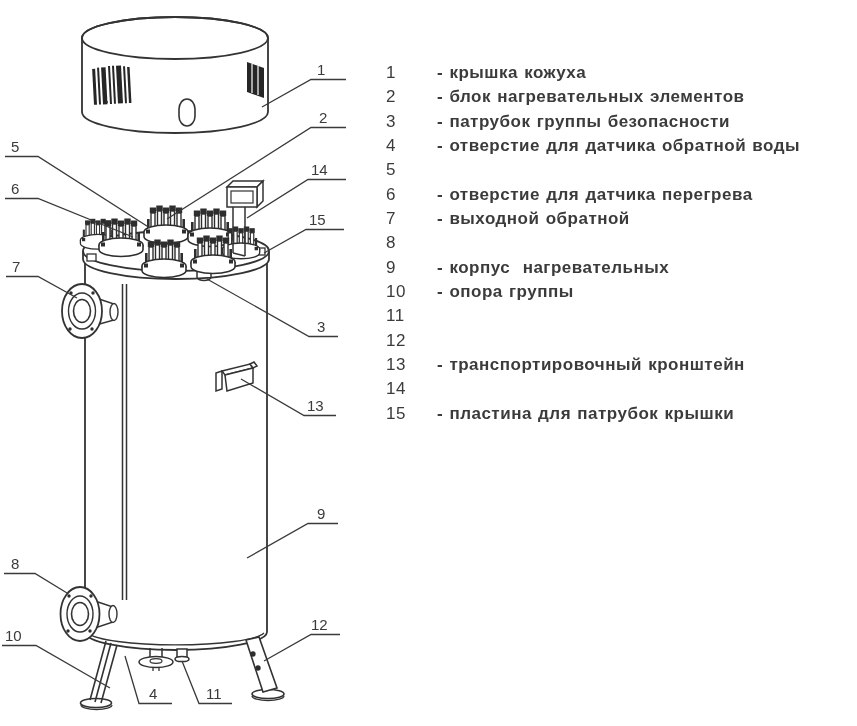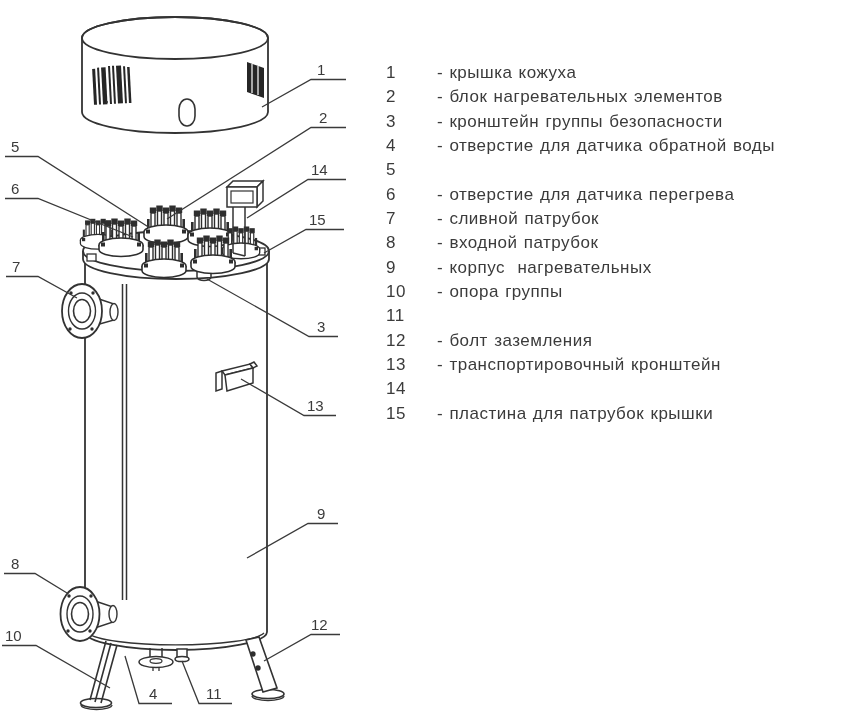--- a/index.html
+++ b/index.html
@@ -7,21 +7,21 @@
     position:relative;width:857px;height:726px;background:#fff;overflow:hidden;
     font-family:"Liberation Sans", sans-serif;color:#3b3b3b;
   }
   .drawing{position:absolute;left:0;top:0;}
   .legend{
     position:absolute;left:386px;top:61px;
     font-size:17px;letter-spacing:0.5px;word-spacing:1px;color:#3b3b3b;
   }
   .legend-row{display:flex;height:24.35px;line-height:24.35px;white-space:pre;}
   .legend-num{display:inline-block;width:51px;flex:0 0 51px;}
-  .legend-text{display:inline-block;white-space:pre;}
+  .legend-text{display:inline-block;white-space:pre;font-weight:bold;}
   svg text{font-family:"Liberation Sans", sans-serif;font-size:15px;fill:#3b3b3b;}
 </style>
 </head>
 <body>
 
 <div class="stage">
 
   <svg class="drawing" width="857" height="726" viewBox="0 0 857 726">
 
     <defs>
@@ -210,28 +210,28 @@
       <text x="11" y="569">8</text>
       <text x="5" y="641">10</text>
       <text x="149" y="699">4</text>
       <text x="206" y="699">11</text>
     </g>
   </svg>
 
   <div class="legend">
     <div class="legend-row"><span class="legend-num">1</span><span class="legend-text">- крышка кожуха</span></div>
     <div class="legend-row"><span class="legend-num">2</span><span class="legend-text">- блок нагревательных элементов</span></div>
-    <div class="legend-row"><span class="legend-num">3</span><span class="legend-text">- кронштейн группы безопасности</span></div>
+    <div class="legend-row"><span class="legend-num">3</span><span class="legend-text">- патрубок группы безопасности</span></div>
     <div class="legend-row"><span class="legend-num">4</span><span class="legend-text">- отверстие для датчика обратной воды</span></div>
     <div class="legend-row"><span class="legend-num">5</span></div>
     <div class="legend-row"><span class="legend-num">6</span><span class="legend-text">- отверстие для датчика перегрева</span></div>
-    <div class="legend-row"><span class="legend-num">7</span><span class="legend-text">- сливной патрубок</span></div>
-    <div class="legend-row"><span class="legend-num">8</span><span class="legend-text">- входной патрубок</span></div>
+    <div class="legend-row"><span class="legend-num">7</span><span class="legend-text">- выходной обратной</span></div>
+    <div class="legend-row"><span class="legend-num">8</span></div>
     <div class="legend-row"><span class="legend-num">9</span><span class="legend-text">- корпус  нагревательных</span></div>
     <div class="legend-row"><span class="legend-num">10</span><span class="legend-text">- опора группы</span></div>
     <div class="legend-row"><span class="legend-num">11</span></div>
-    <div class="legend-row"><span class="legend-num">12</span><span class="legend-text">- болт заземления</span></div>
+    <div class="legend-row"><span class="legend-num">12</span></div>
     <div class="legend-row"><span class="legend-num">13</span><span class="legend-text">- транспортировочный кронштейн</span></div>
     <div class="legend-row"><span class="legend-num">14</span></div>
     <div class="legend-row"><span class="legend-num">15</span><span class="legend-text">- пластина для патрубок крышки</span></div>
   </div>
 
 </div>
 
 </body></html>

